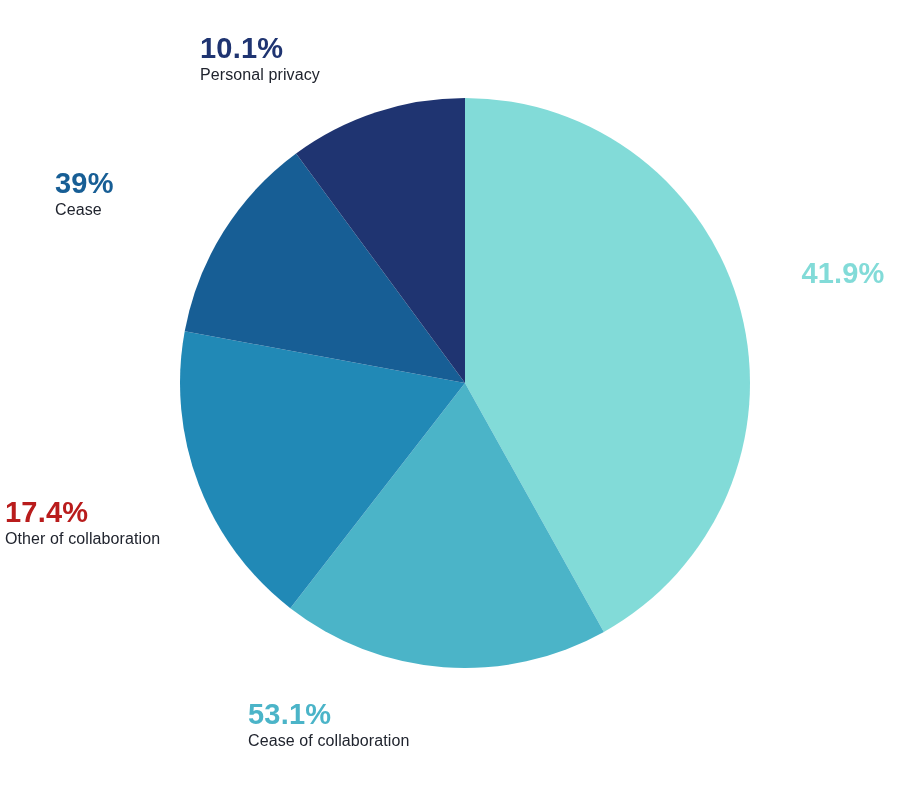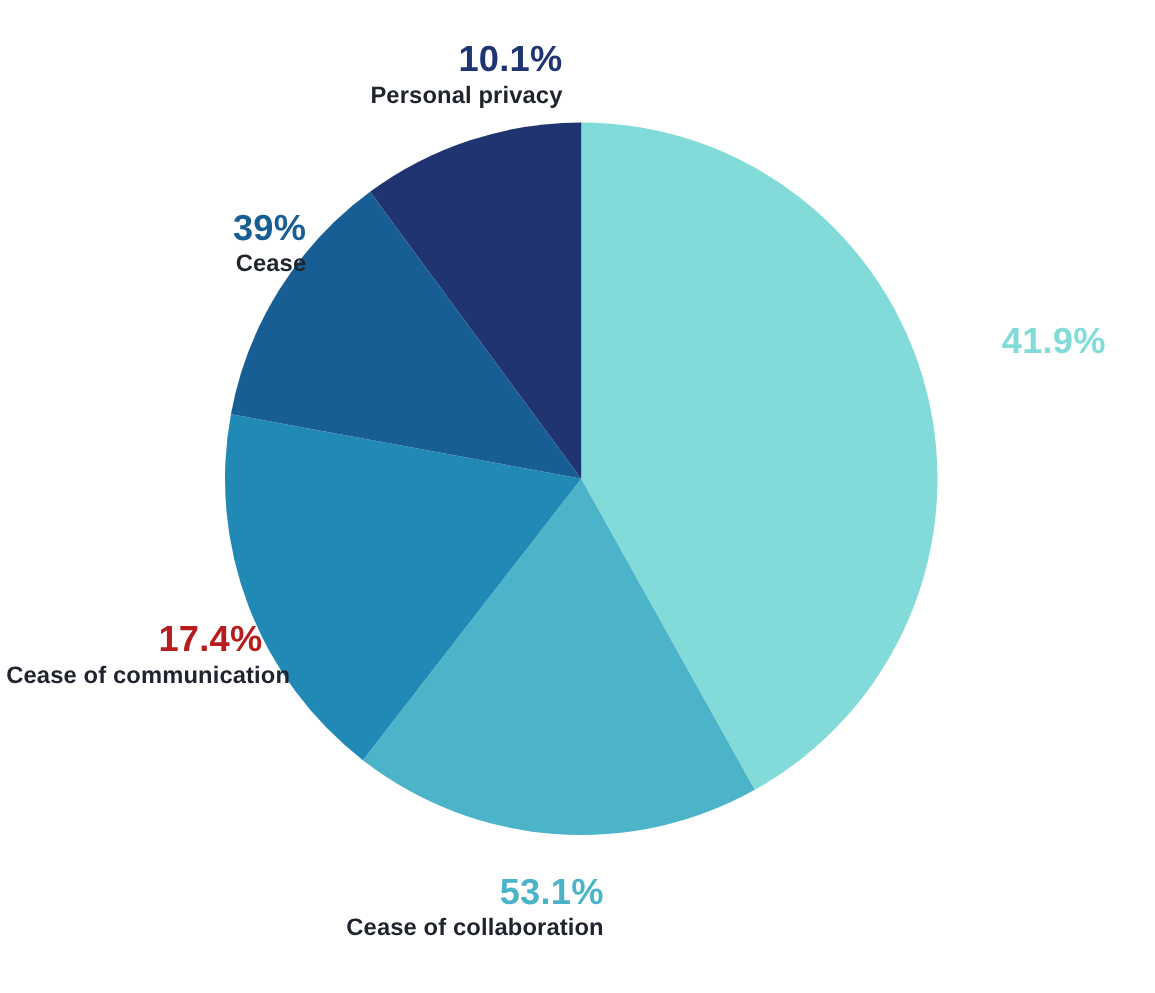--- a/index.html
+++ b/index.html
@@ -32,27 +32,27 @@
   }
   .callout .pct {
     display: block;
     font-size: 29px;
     font-weight: bold;
     letter-spacing: 0.2px;
     line-height: 1.05;
   }
   .callout .cat {
     display: block;
-    font-size: 19px;
-    font-weight: bold;
+    font-size: 16px;
+    font-weight: normal;
     color: #20242e;
     letter-spacing: 0.1px;
     line-height: 1.5;
   }
-  .align-center { text-align: right; }
+  .align-center { text-align: left; }
   .align-left   { text-align: center; }
 
   
   #label-personal-privacy      { left: 200px; top: 33px;  width: 250px; }
   #label-other                 { left: 55px;  top: 168px; width: 190px; }
   #label-cease-collaboration   { left: 5px;   top: 497px; width: 205px; }
   #label-cease-communication   { left: 248px; top: 699px; width: 235px; }
   #label-personal-productivity { left: 763px; top: 258px; width: 160px; }
 </style>
 </head>
@@ -75,21 +75,21 @@
     <span class="cat">Personal privacy</span>
   </div>
 
   <div class="callout align-center" id="label-other">
     <span class="pct" style="color: rgb(23, 94, 149);">39%</span>
     <span class="cat">Cease</span>
   </div>
 
   <div class="callout align-center" id="label-cease-collaboration">
     <span class="pct" style="color: #b91c1c;">17.4%</span>
-    <span class="cat">Cease of communication</span>
+    <span class="cat">Other of collaboration</span>
   </div>
 
   <div class="callout align-center" id="label-cease-communication">
     <span class="pct" style="color: rgb(75, 180, 200);">53.1%</span>
     <span class="cat">Cease of collaboration</span>
   </div>
 
   <div class="callout align-left" id="label-personal-productivity">
     <span class="pct" style="color: rgb(130, 219, 216);">41.9%</span>
   </div>

